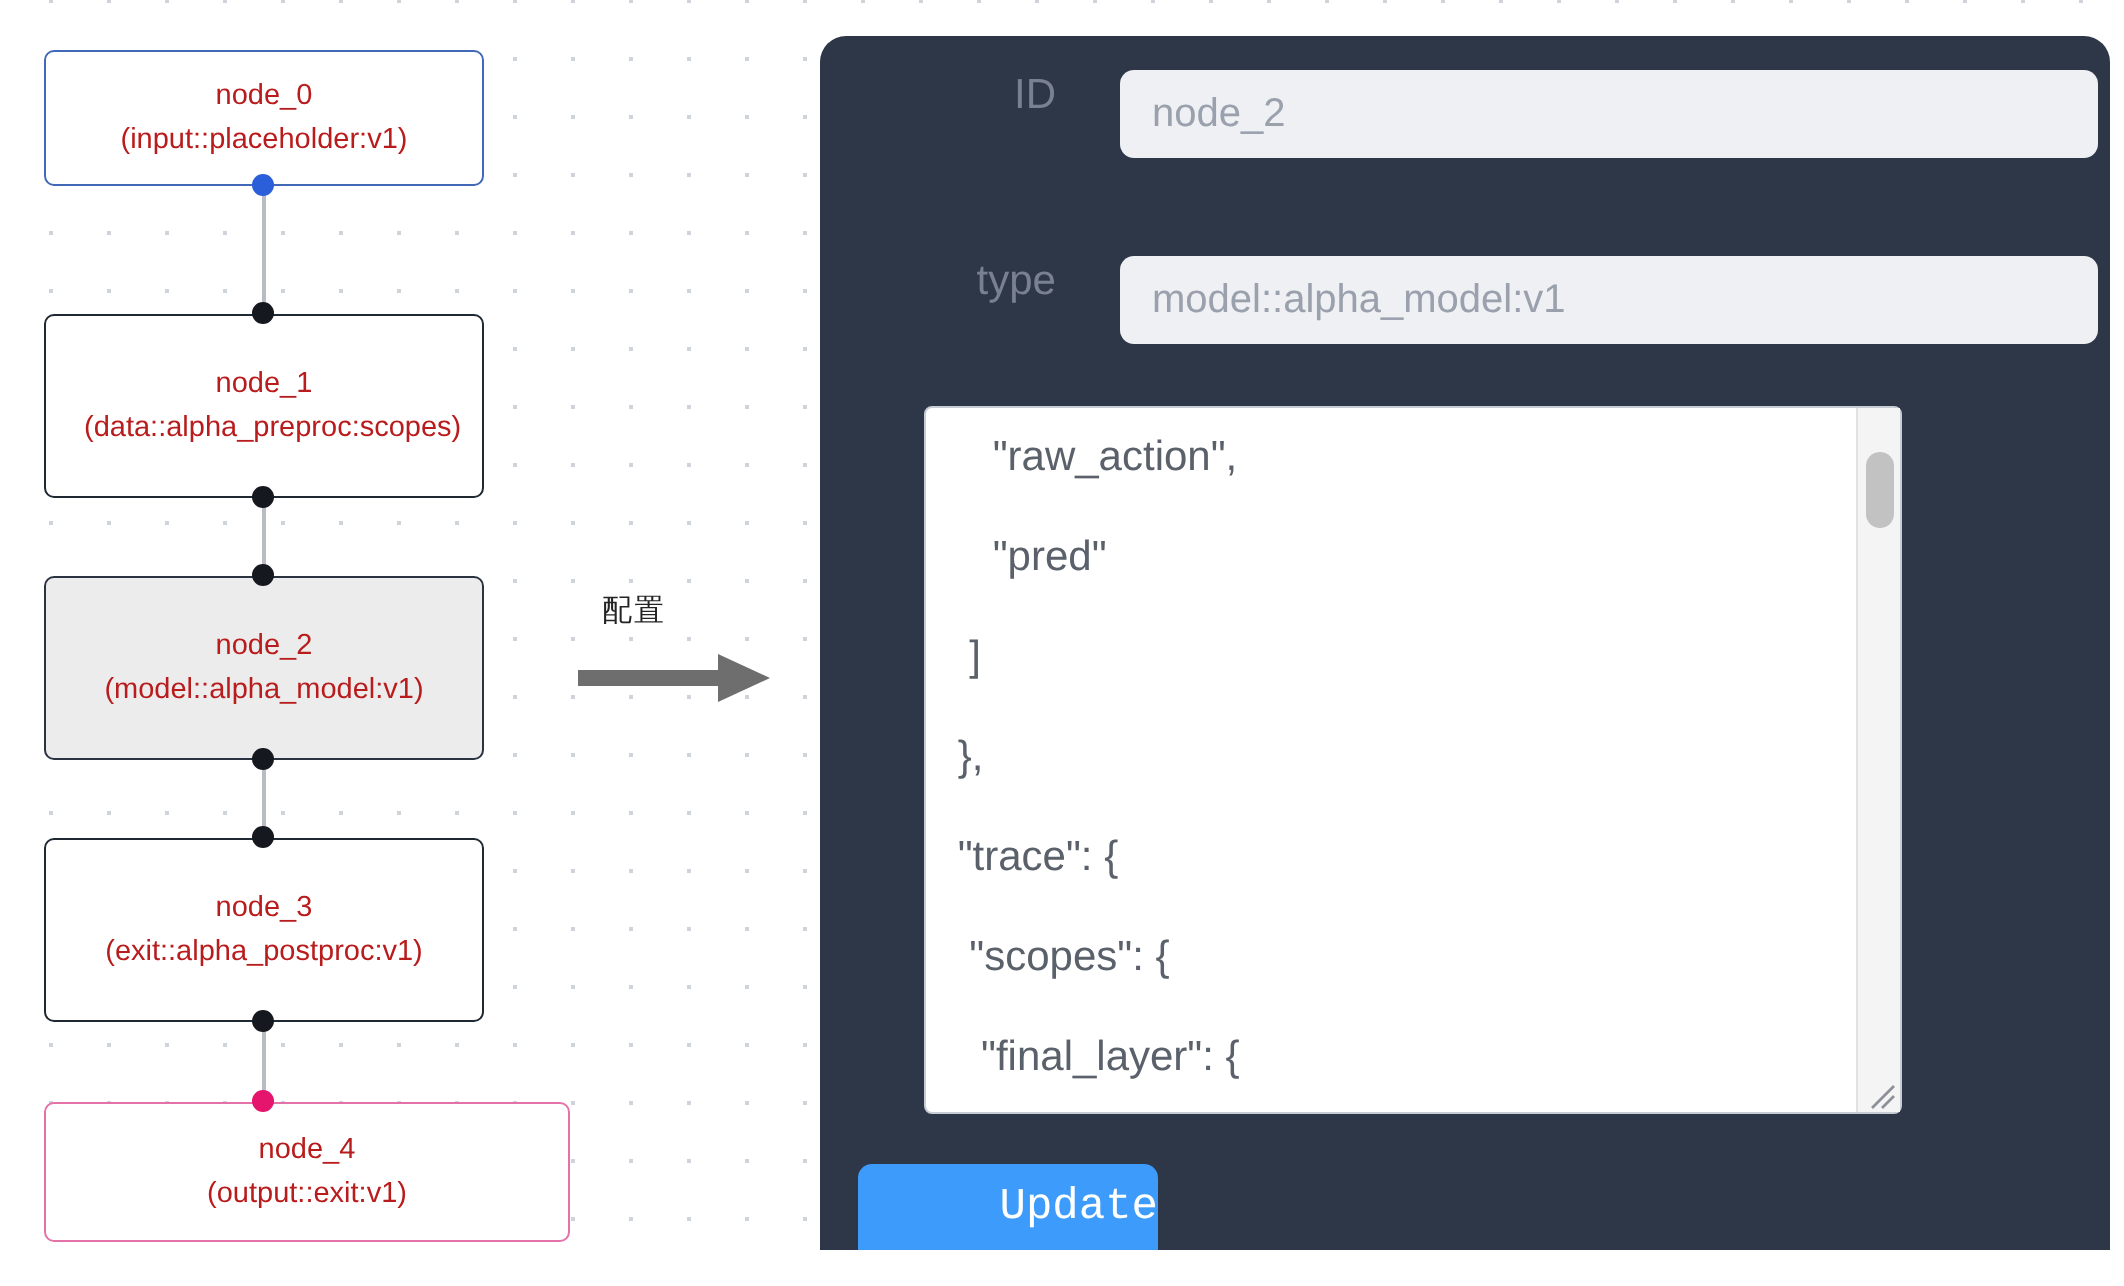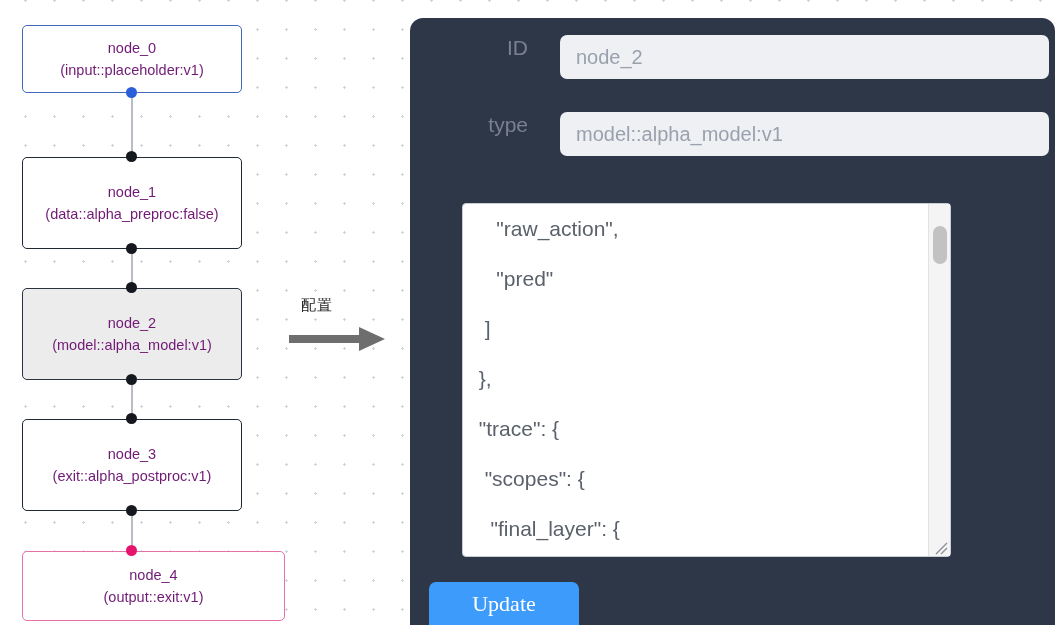--- a/index.html
+++ b/index.html
@@ -30,21 +30,21 @@
   .node {
     position: absolute;
     box-sizing: border-box;
     border-radius: 5px;
     background: #ffffff;
     border: 1.4px solid #1f2933;
     display: flex;
     align-items: center;
     justify-content: center;
     text-align: center;
-    color: #701a75;
+    color: #b91c1c;
     font-size: 14.5px;
     line-height: 22px;
     padding: 2px 19px;
     z-index: 3;
   }
   .node .ntxt { display: block; width: 100%; white-space: pre-line; }
   .node.is-input   { border-color: #4169b8; }
   .node.is-output  { border-color: #e472a8; border-width: 1.6px; }
   .node.is-selected{ background: #ececec; border-color: #2b3240; border-width: 1.8px; }
 
@@ -176,22 +176,22 @@
   
   #update-button {
     position: absolute;
     left: 429px; top: 582px;
     width: 150px; height: 43px;
     background: #3d9bfb;
     color: #ffffff;
     border: none;
     border-radius: 7px 7px 0 0;
     font-size: 22px;
-    font-family: Liberation Serif, serif;
-    text-align: center;
+    font-family: Liberation Mono, monospace;
+    text-align: right;
     line-height: 40px;
     cursor: pointer;
     z-index: 7;
     padding: 0;
   }
 
   
   #bottom-strip {
     position: absolute;
     left: 0; top: 627px;
@@ -211,21 +211,21 @@
   <div class="edge" style="left:130.5px; top:506px; height:50px;"></div>
 
   <div class="node is-input" style="left:22px; top:25px; width:220px; height:68px;">
     <span class="ntxt">node_0
 (input::placeholder:v1)</span>
   </div>
   <div class="port blue" style="left:126px; top:87px;"></div>
 
   <div class="node" style="left:22px; top:157px; width:220px; height:92px;">
     <span class="ntxt">node_1
-(data::alpha_preproc:false)</span>
+(data::alpha_preproc:scopes)</span>
   </div>
   <div class="port" style="left:126px; top:151px;"></div>
   <div class="port" style="left:126px; top:243px;"></div>
 
   <div class="node is-selected" style="left:22px; top:288px; width:220px; height:92px;">
     <span class="ntxt">node_2
 (model::alpha_model:v1)</span>
   </div>
   <div class="port" style="left:126px; top:282px;"></div>
   <div class="port" style="left:126px; top:374px;"></div>
@@ -252,21 +252,21 @@
   </svg>
 </div>
 
 <div id="panel">
 
   <div class="field-row" style="left:20px; top:17px;">
     <div class="field-label">ID</div>
     <input class="field-input" id="id-input" type="text" placeholder="node_2" style="">
   </div>
 
-  <div class="field-row" style="left:20px; top:94px;">
+  <div class="field-row" style="left:20px; top:110px;">
     <div class="field-label">type</div>
     <input class="field-input" id="type-input" type="text" placeholder="model::alpha_model:v1" style="">
   </div>
 
   <div class="field-row" id="config-row">
     <div class="config-wrap">
       <textarea id="config-textarea" spellcheck="false" style="">    "raw_action",
     "pred"
   ]
  },

